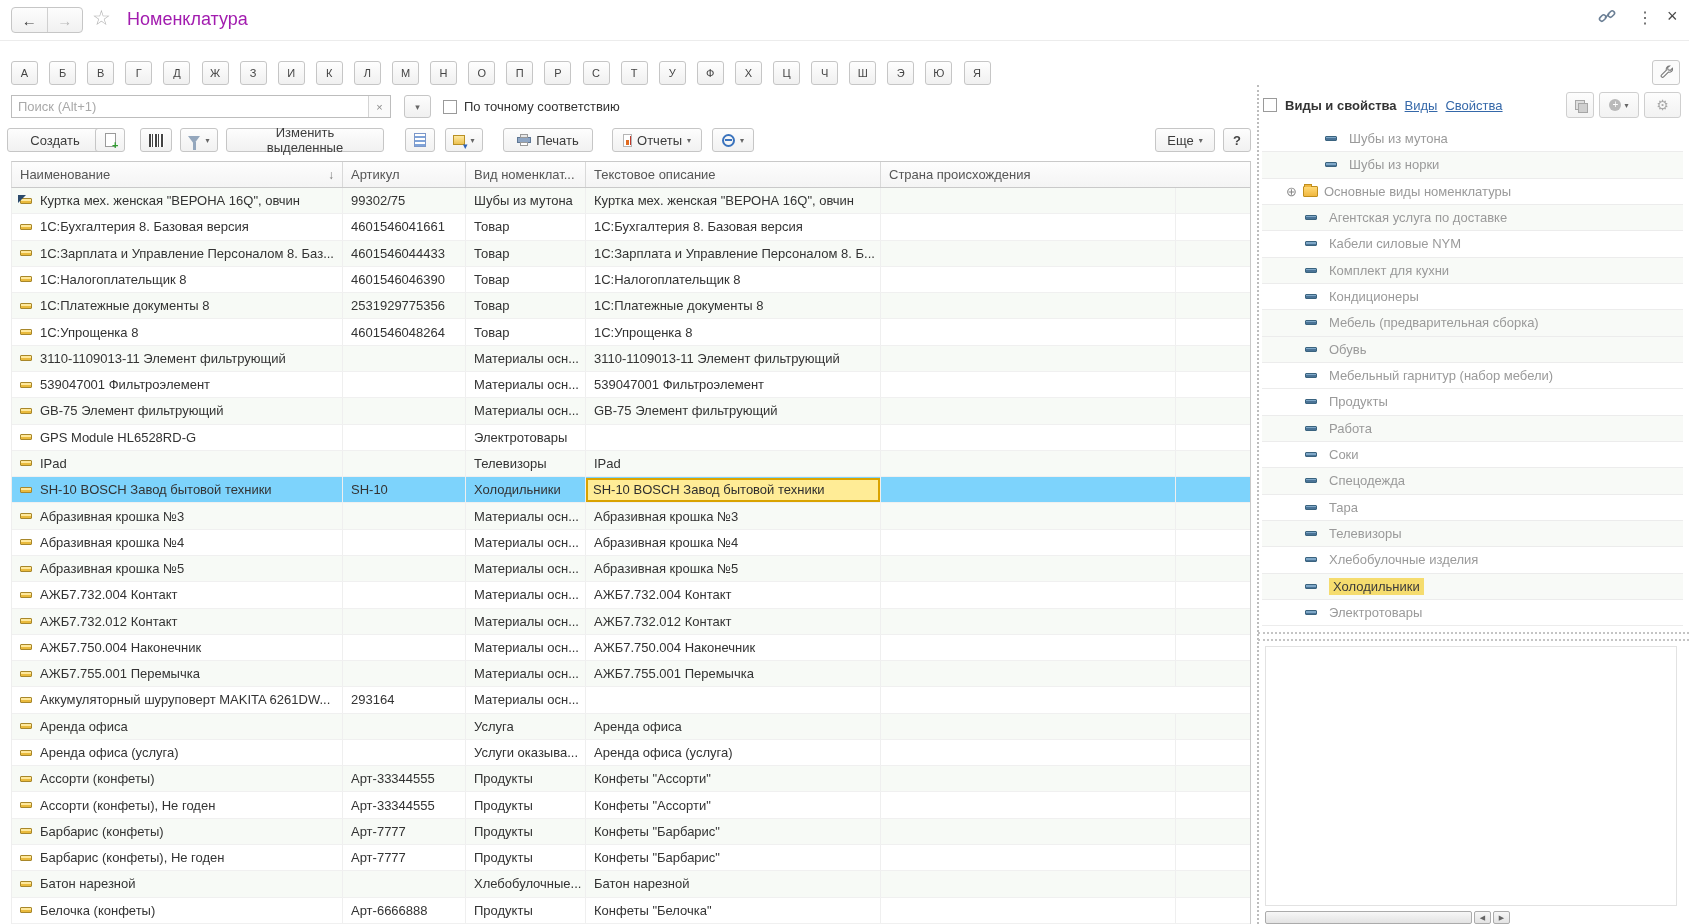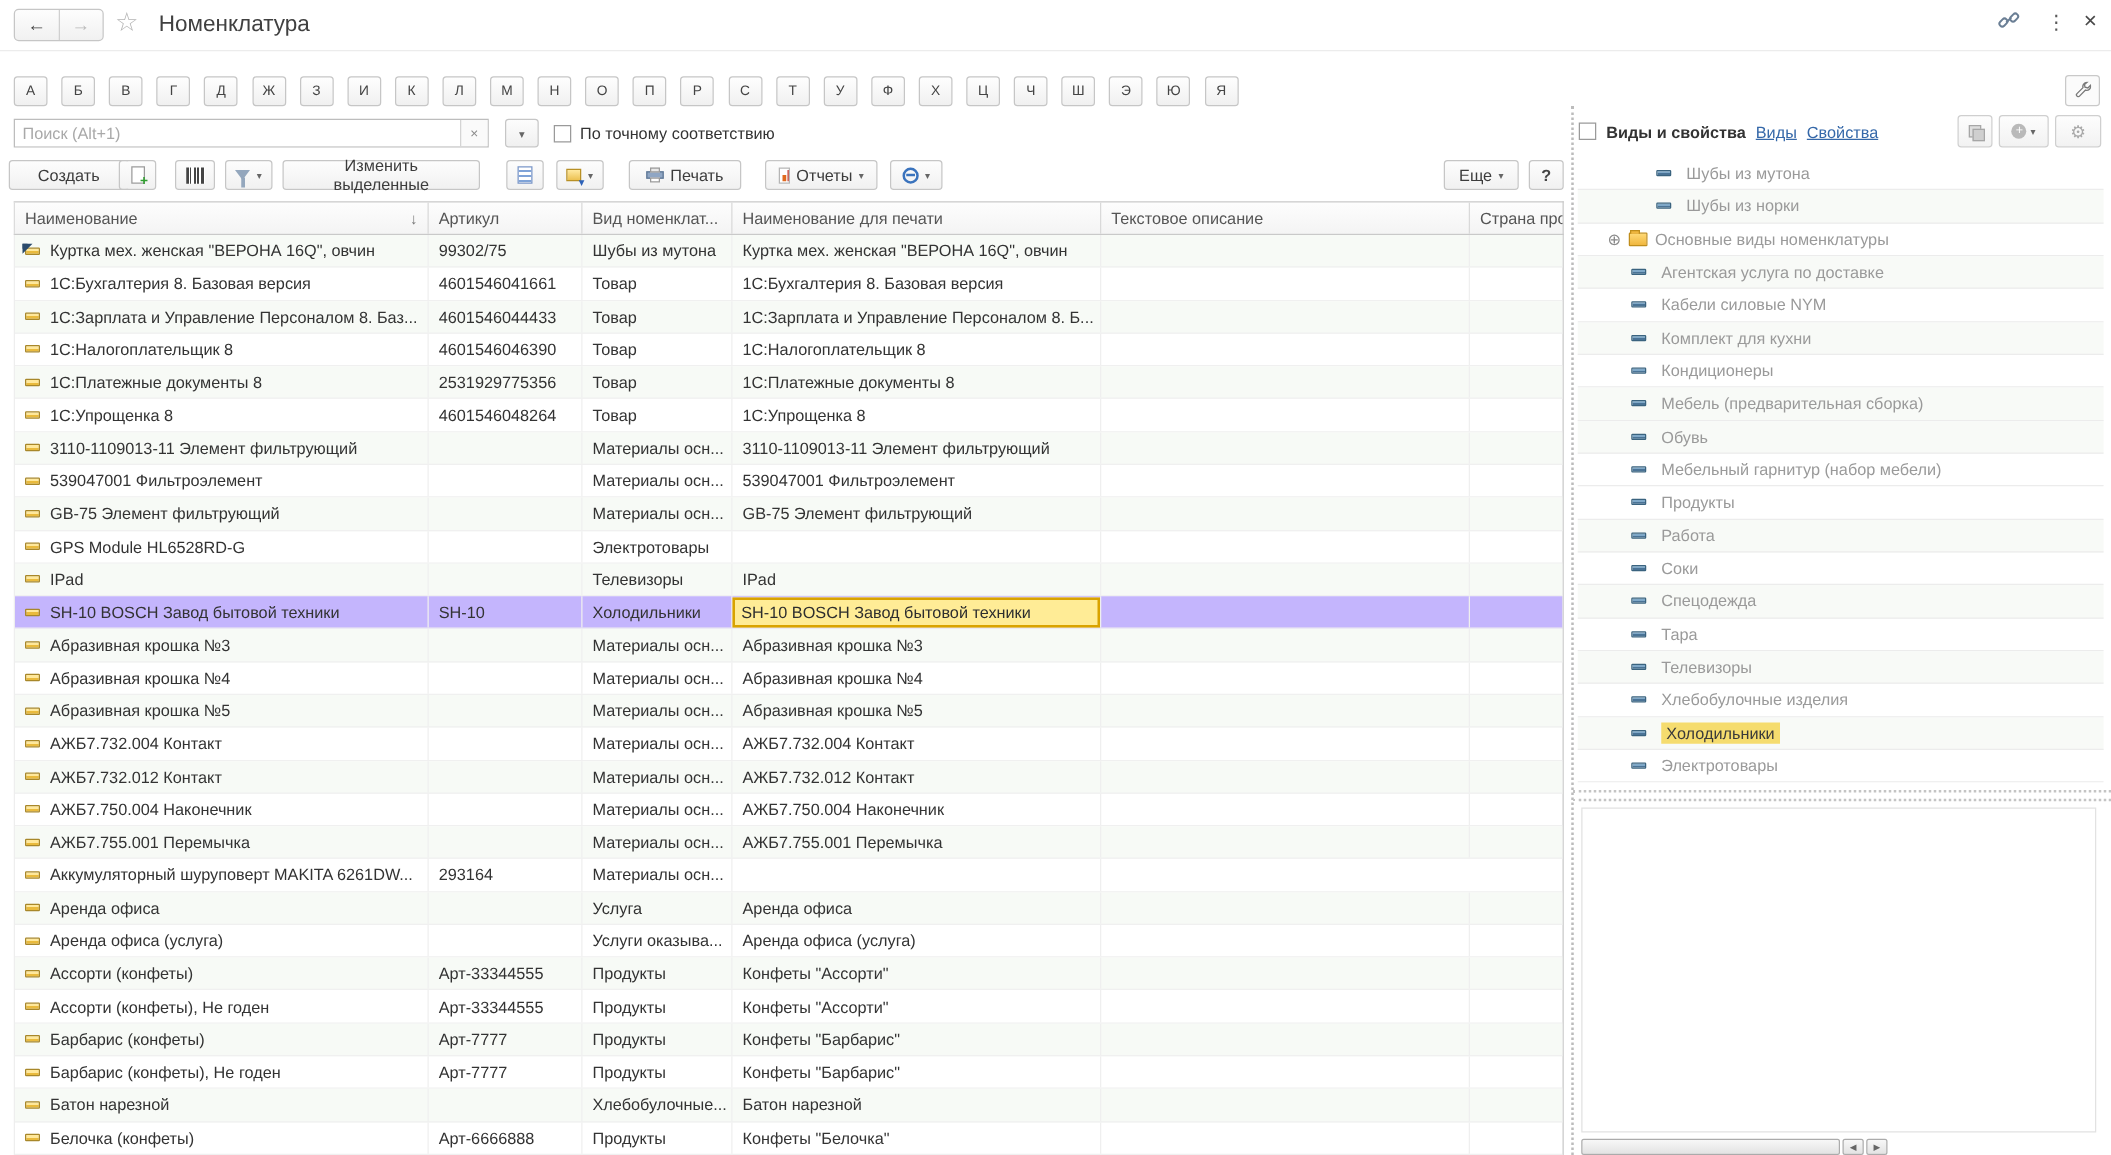--- a/index.html
+++ b/index.html
@@ -6,21 +6,21 @@
   html,body { width:1689px; height:924px; overflow:hidden; background:#fff;
     font-family:"Liberation Sans", sans-serif; font-size:13px; color:#333; }
 
   
   .titlebar { position:absolute; left:0; top:0; width:1689px; height:41px; background:#fff; border-bottom:1px solid #ececec; }
   .navgroup { position:absolute; left:11px; top:7px; width:72px; height:26px; border:1px solid #c6c6c6; border-radius:4px; background:linear-gradient(#fdfdfd,#f1f1f1); display:flex; }
   .navgroup .half { flex:1; display:flex; align-items:center; justify-content:center; font-size:15px; }
   .navgroup .half:first-child { border-right:1px solid #d0d0d0; color:#3f3f3f; }
   .navgroup .half:last-child { color:#b9b9b9; }
   .star { position:absolute; left:92px; top:6px; font-size:21px; color:#b5b5b5; }
-  .page-title { position:absolute; left:127px; top:9px; font-size:18px; color:#404040; }
+  .page-title { position:absolute; left:127px; top:9px; font-size:18px; color:#a21caf; }
   .win-ico { position:absolute; top:8px; color:#5a5a5a; cursor:default; }
   .kebab { font-size:16px; letter-spacing:0; }
   .closex { font-size:18px; color:#4a4a4a; }
 
   
   .alpha-btn { position:absolute; top:61px; width:27px; height:24px; border:1px solid #c6c6c6; border-radius:3px; background:linear-gradient(#fefefe,#f0f0f0); font-size:11px; color:#444; display:flex; align-items:center; justify-content:center; }
   .wrench-btn { position:absolute; left:1652px; top:60px; width:28px; height:25px; border:1px solid #c9c9c9; border-radius:3px; background:#fbfbfb; display:flex; align-items:center; justify-content:center; }
 
   
   .search-wrap { position:absolute; left:11px; top:95px; width:380px; height:23px; border:1px solid #bdbdbd; background:#fff; display:flex; }
@@ -54,21 +54,21 @@
 
   
   .grid { display:grid; grid-template-columns:331px 123px 120px 295px 295px 1fr; }
   .thead { position:absolute; left:11px; top:161px; width:1240px; height:27px; background:linear-gradient(#fdfdfd,#f4f4f4); border-top:1px solid #c9c9c9; border-bottom:1px solid #c9c9c9; border-left:1px solid #dcdcdc; border-right:1px solid #c9c9c9; color:#555; }
   .thead .hcell { display:flex; align-items:center; padding:0 8px; border-right:1px solid #d9d9d9; overflow:hidden; white-space:nowrap; }
   .thead .hcell:last-child { border-right:0; }
   .sort-arrow { margin-left:auto; color:#777; font-size:12px; }
   .tbody { position:absolute; left:11px; top:188px; width:1240px; height:736px; border-left:1px solid #eee; border-right:1px solid #c9c9c9; overflow:hidden; background:#fff; }
   .trow { width:100%; height:26.285px; border-bottom:1px solid #f0f0f0; }
   .trow.stripe { background:#f7faf6; }
-  .trow.selected { background:#c4b5fd; }
+  .trow.selected { background:#7dd3fc; }
   .cell { padding:0 8px; display:flex; align-items:center; white-space:nowrap; overflow:hidden; border-right:1px solid #efefef; color:#333; }
   .cell:last-child { border-right:0; }
   .cell.name { gap:8px; }
   .bar-icon { flex:0 0 auto; width:12px; height:6px; border:1px solid #a8872a; border-radius:1px; background:linear-gradient(#ffe89b 0 50%, #e9ba3d 50% 100%); position:relative; }
   .bar-icon.modified::before { content:''; position:absolute; left:-3px; top:-4px; border:4px solid transparent; border-top-color:#2b4a6b; border-left-color:#2b4a6b; }
   .edit-box { border:2px solid #d9a300; background:#ffec96; height:24px; display:flex; align-items:center; padding:0 5px; width:100%; color:#2e2e2e; }
 
   
   .more-btn { left:1155px; width:60px; }
   .help-btn { left:1223px; width:28px; padding:0; font-weight:bold; color:#444; }
@@ -216,21 +216,20 @@
   </button>
 <button class="tb-btn help-btn">?</button>
 
 <div class="thead grid">
   <div class="hcell">
     <span>Наименование</span>
     <span class="sort-arrow">↓</span>
   </div>
   <div class="hcell">Артикул</div>
   <div class="hcell">Вид номенклат...</div>
-  <div class="hcell">Наименование для печати</div>
   <div class="hcell">Текстовое описание</div>
   <div class="hcell">Страна происхождения</div>
 </div>
 
 <div class="tbody" id="table-body">
     <div class="trow grid stripe">
       <div class="cell name">
         <span class="bar-icon modified"></span>
         <span>Куртка мех. женская "ВЕРОНА 16Q", овчин</span>
       </div>

